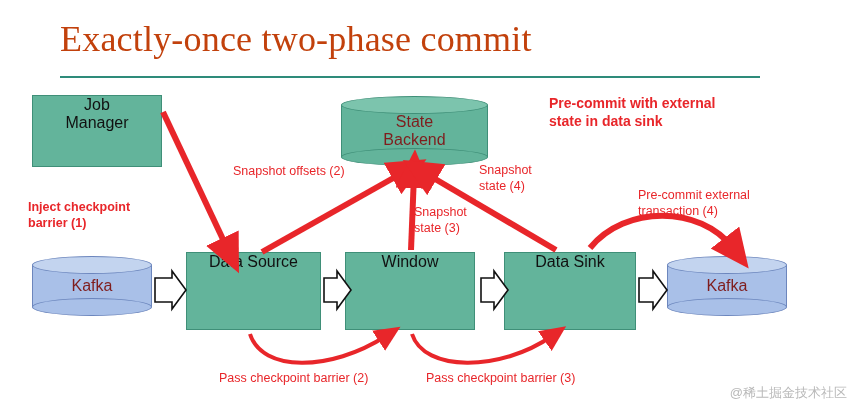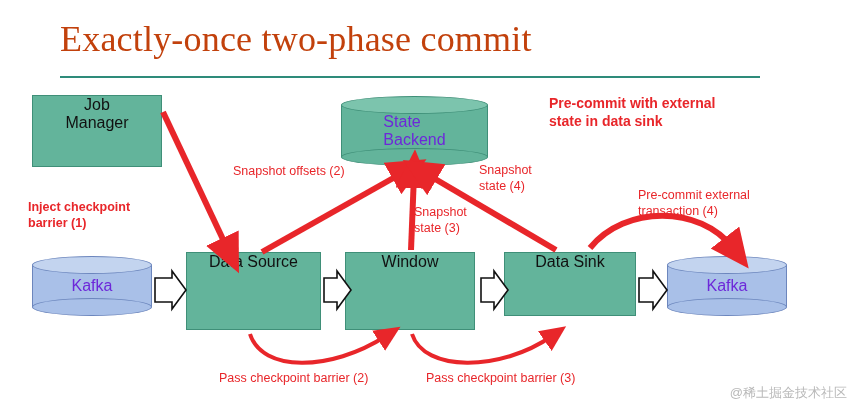--- a/index.html
+++ b/index.html
@@ -58,22 +58,22 @@
     left:0; right:0; height:18px;
     border-radius:50%/50%;
     box-sizing:border-box;
   }
   .cyl .cap.top{top:0;}
   .cyl .cap.bot{bottom:0;}
   .cyl .label{
     position:absolute;
     left:0; right:0; top:0; bottom:0;
     display:flex; align-items:center; justify-content:center;
-    font-size:16px; color:#6d28d9;
-    text-align:left; line-height:1.15;
+    font-size:16px; color:#7f1d1d;
+    text-align:center; line-height:1.15;
   }
   
   .cyl.kafka .body{background:#a9c0e8;border-left-color:#6c86bd;border-right-color:#6c86bd;}
   .cyl.kafka .cap{background:#a9c0e8;border:1px solid #6c86bd;}
   .cyl.kafka .cap.top{background:#c3d4ef;}
   
   .cyl.green .body{background:#63b49b;border-left-color:#3f8f78;border-right-color:#3f8f78;}
   .cyl.green .cap{background:#63b49b;border:1px solid #3f8f78;}
   .cyl.green .cap.top{background:#7cc4ad;}
 
@@ -135,21 +135,21 @@
   </div>
 
   <div class="box" style="left:186px;top:252px;width:135px;height:78px;">
     <span>Data Source</span>
   </div>
 
   <div class="box" style="left:345px;top:252px;width:130px;height:78px;">
     <span>Window</span>
   </div>
 
-  <div class="box" style="left:504px;top:252px;width:132px;height:64px;">
+  <div class="box" style="left:504px;top:252px;width:132px;height:78px;">
     <span>Data Sink</span>
   </div>
 
   <div class="cyl kafka" style="left:667px;top:256px;width:120px;height:60px;">
     <div class="body"></div>
     <div class="cap bot"></div>
     <div class="cap top"></div>
     <div class="label">Kafka</div>
   </div>
 

